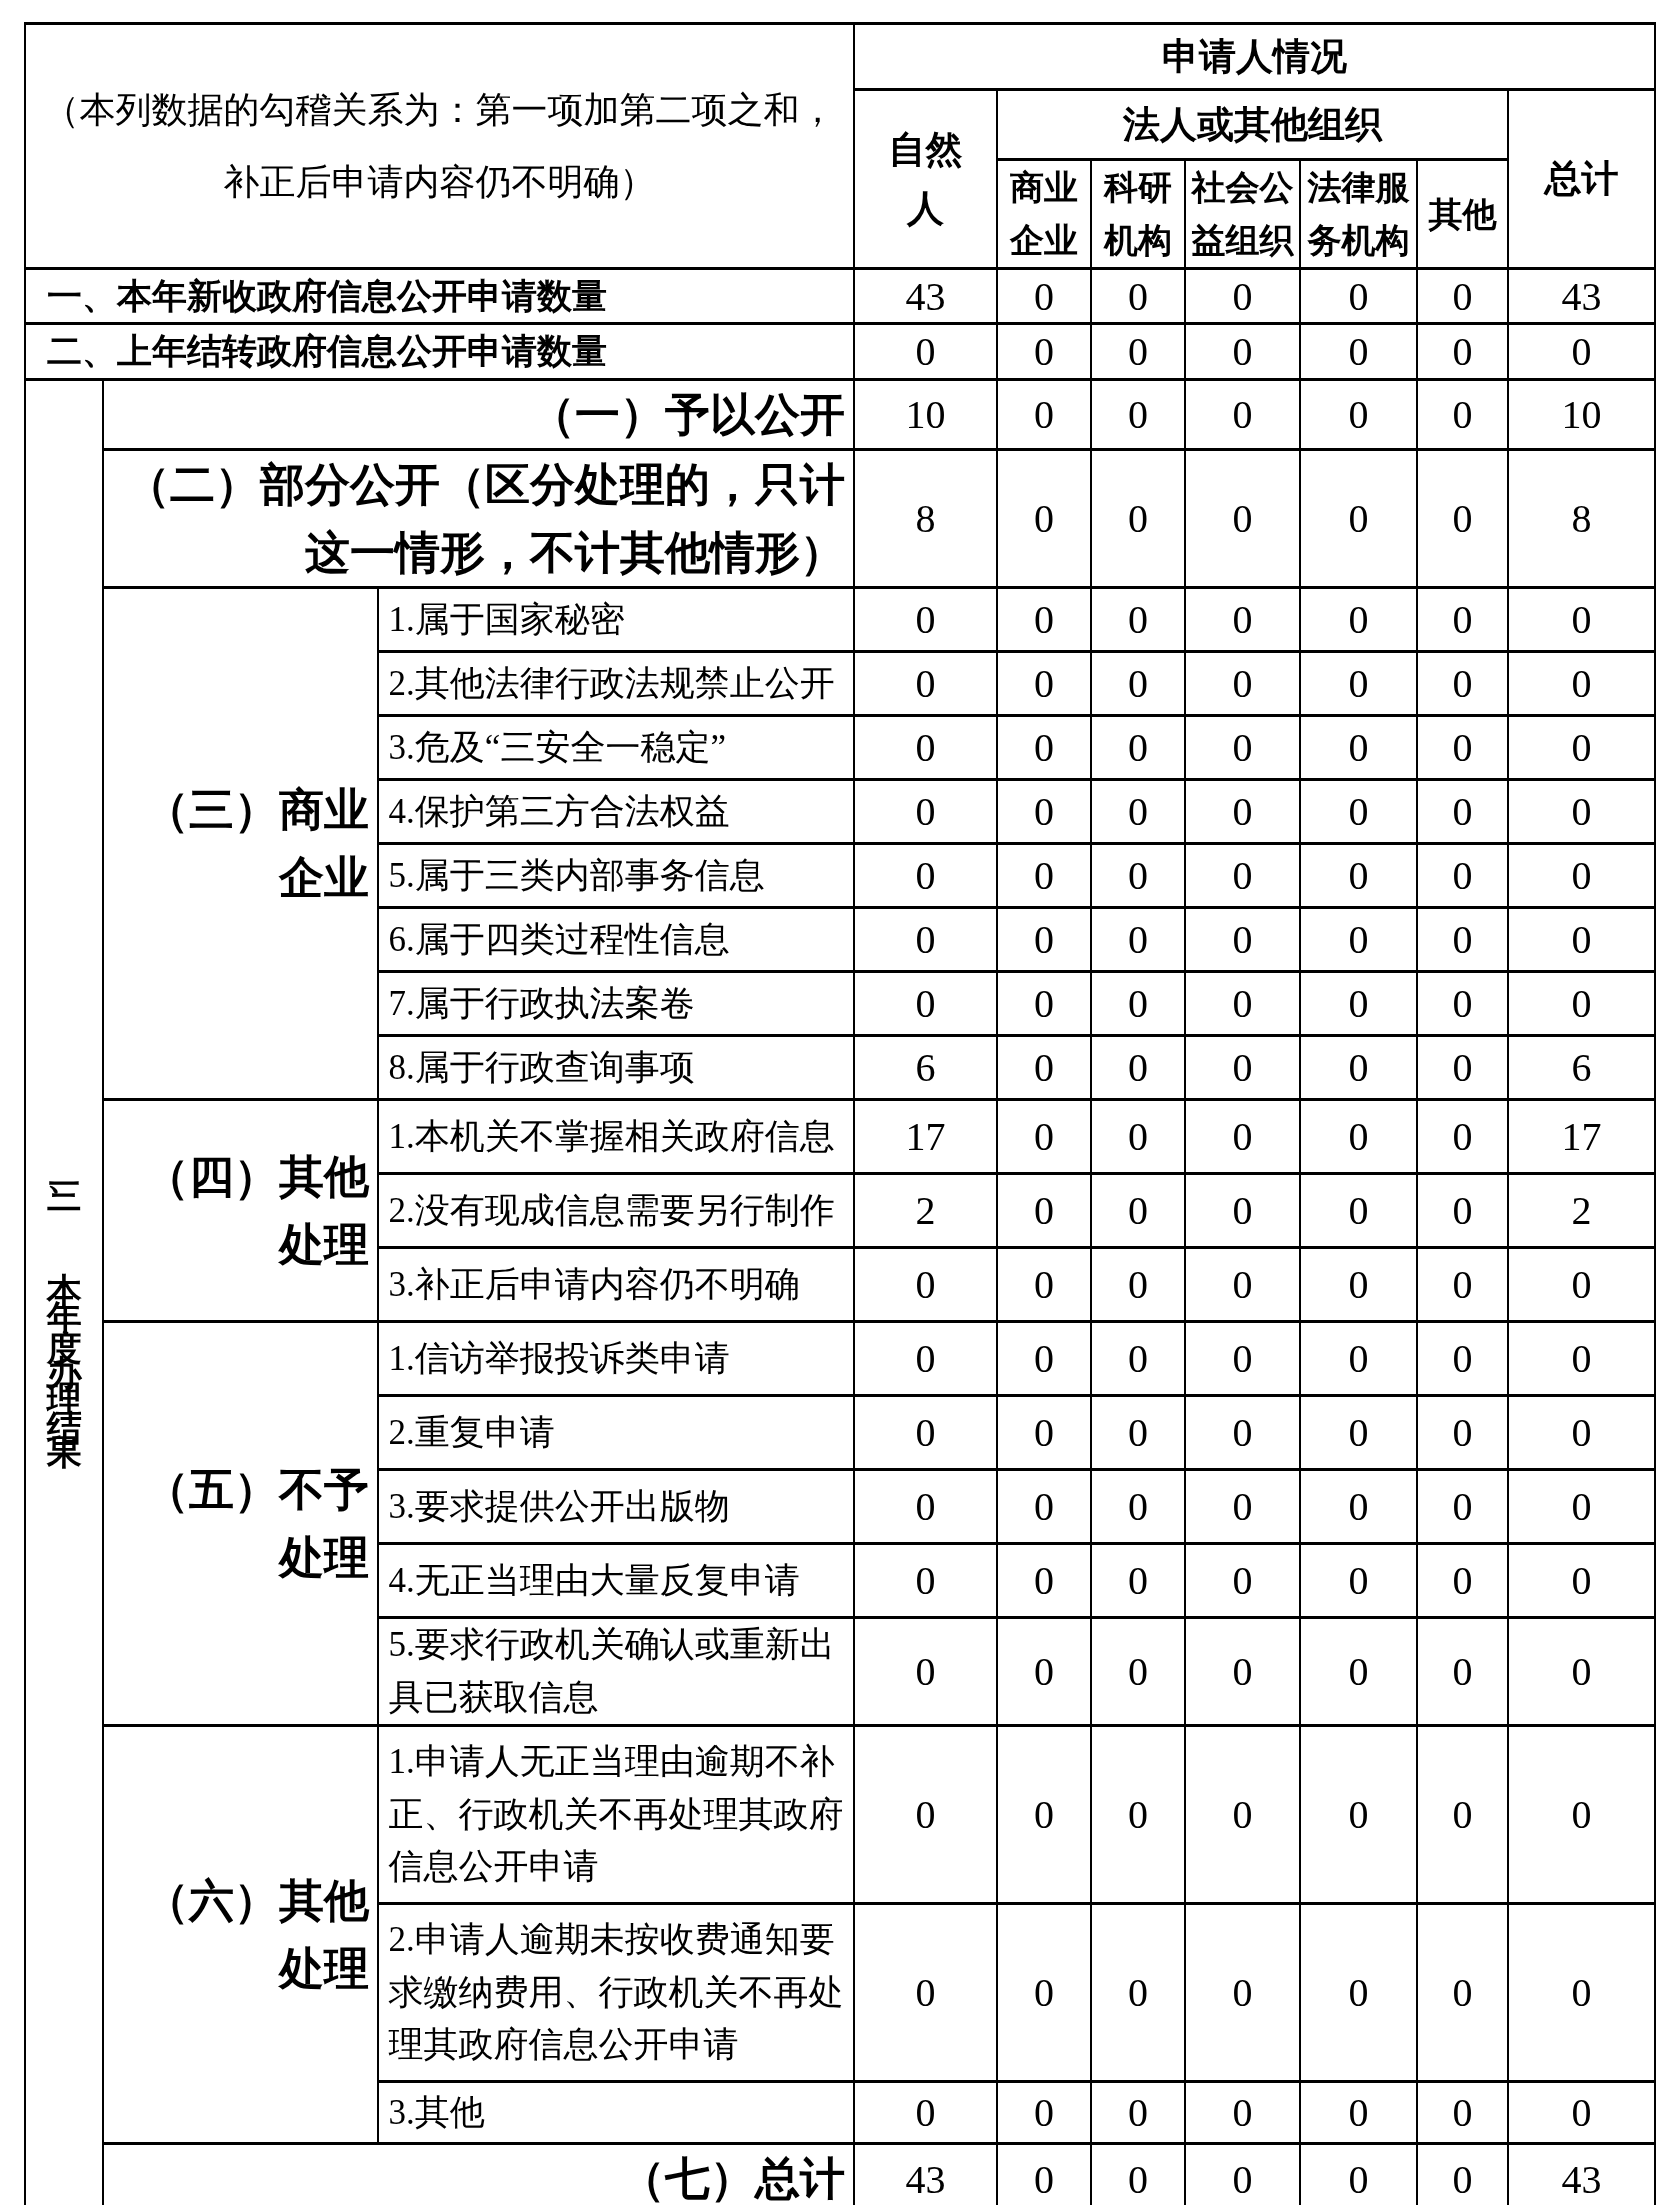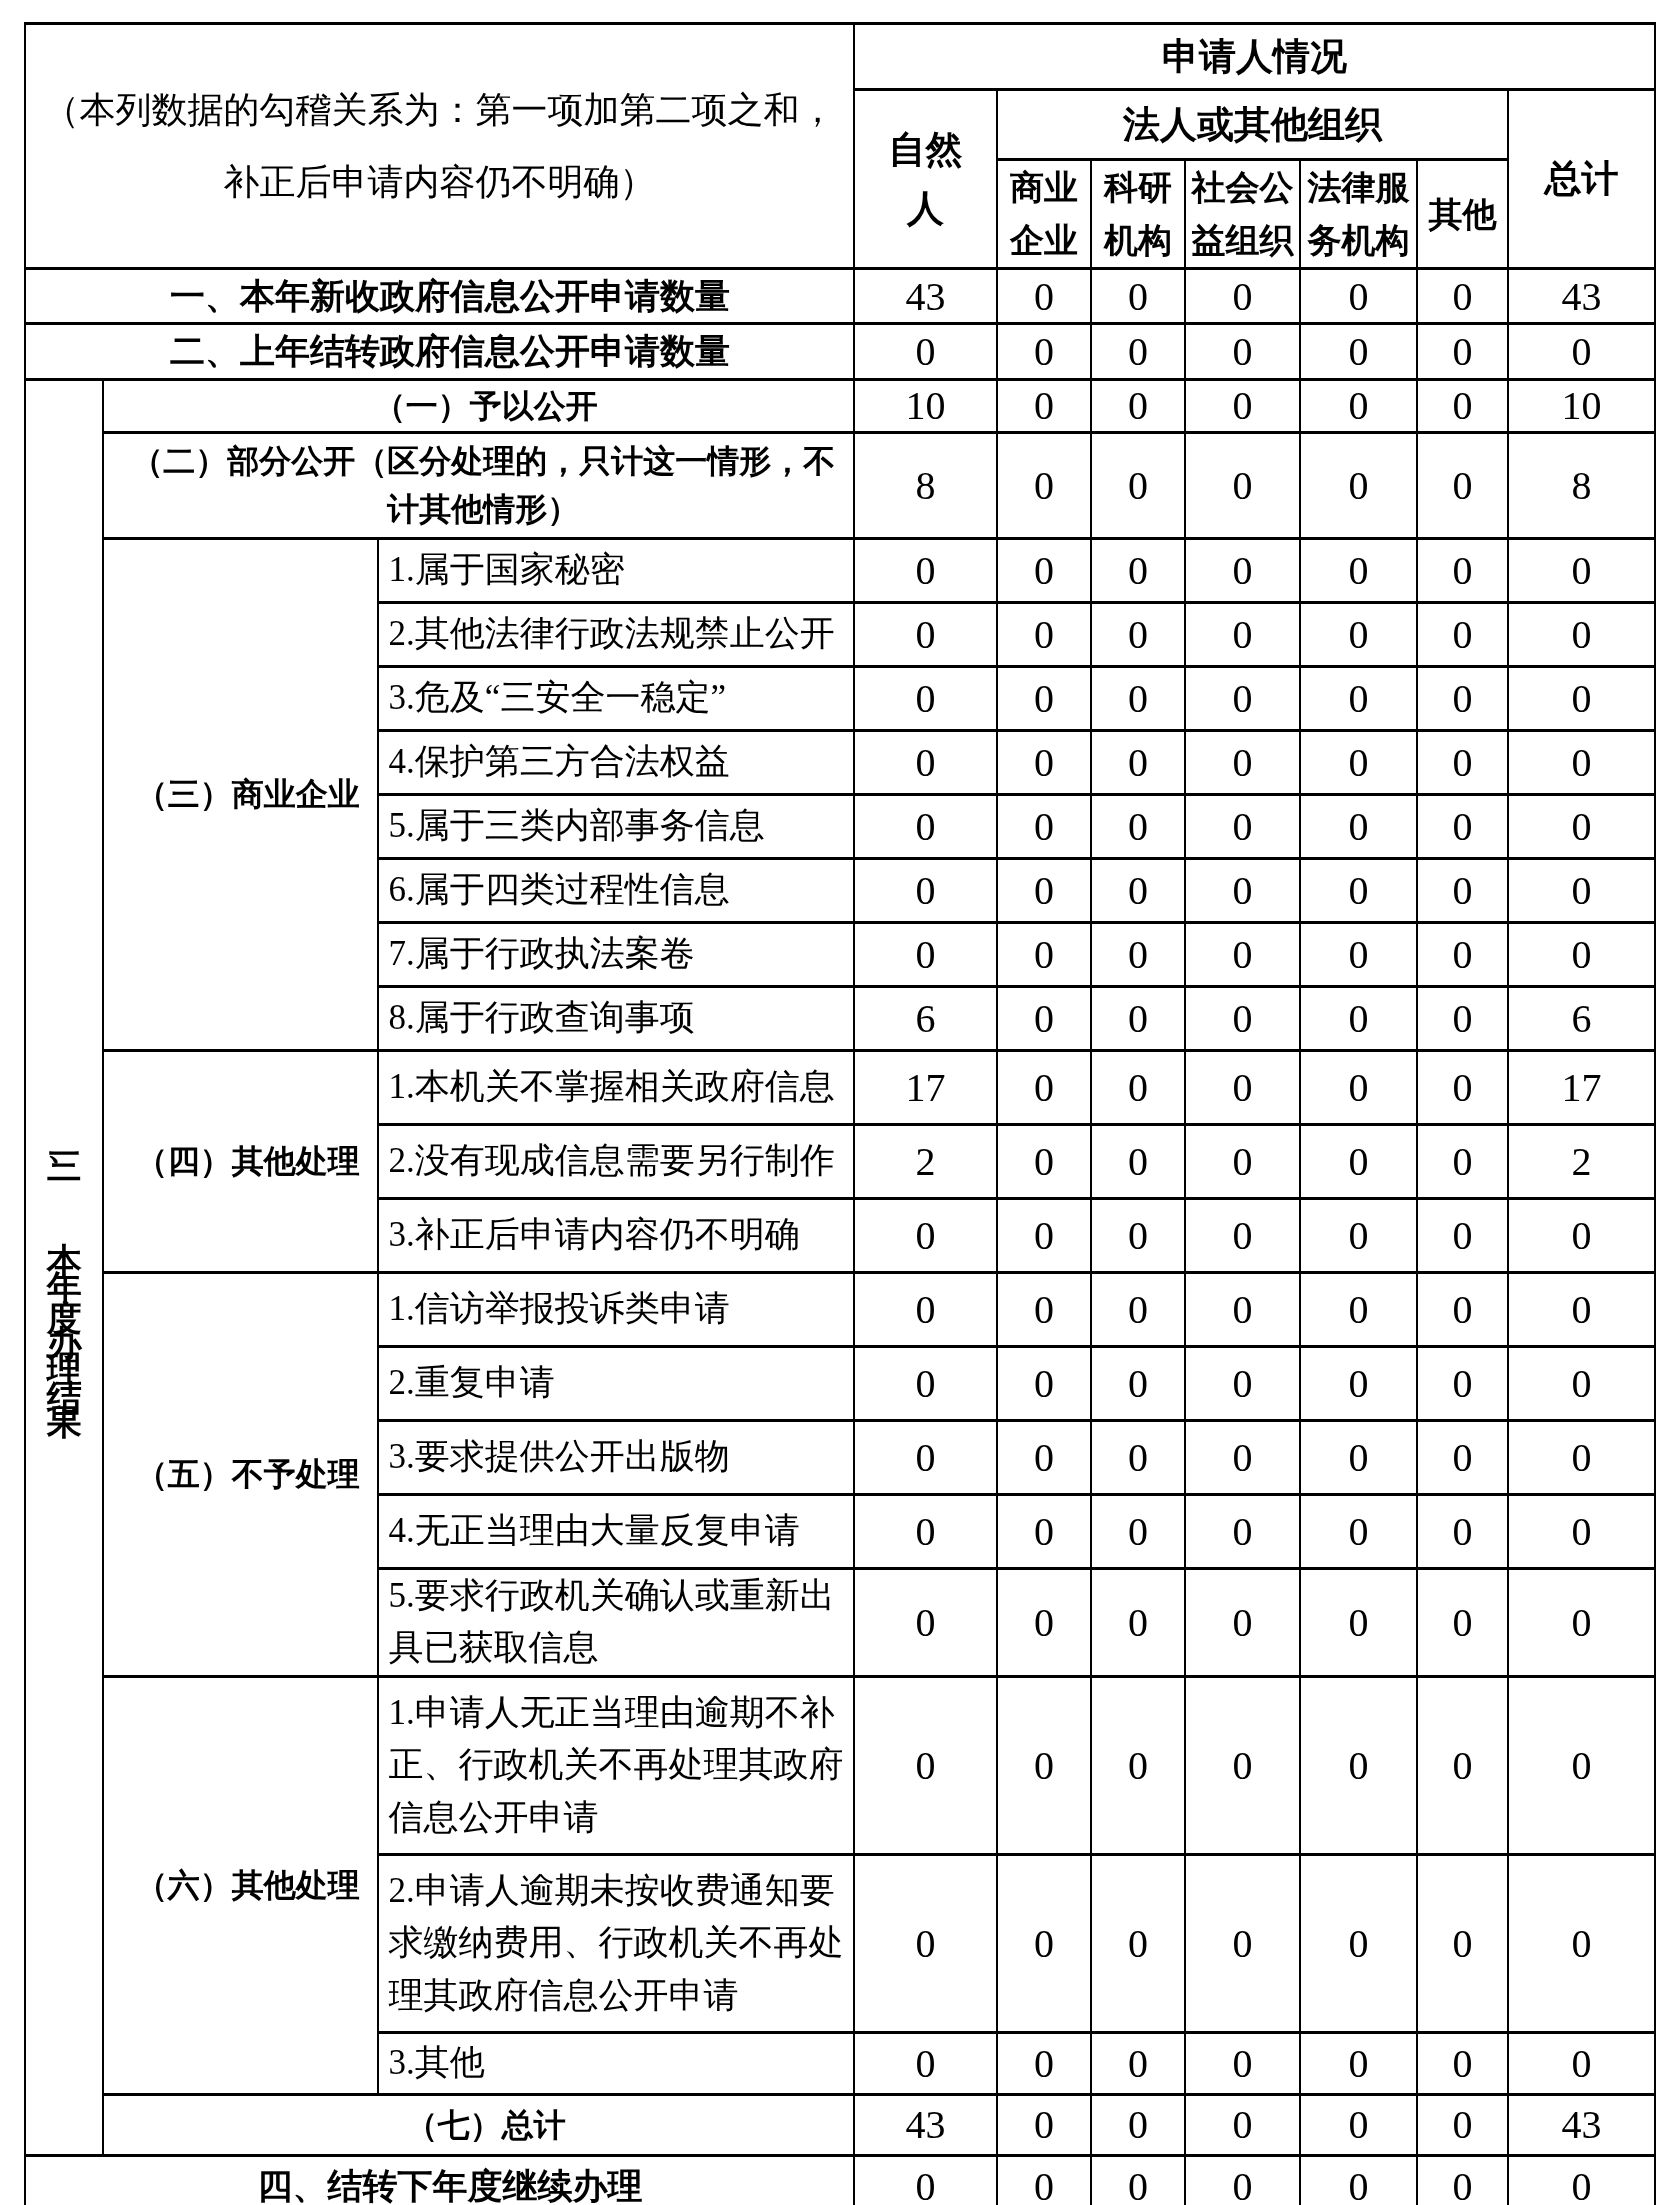--- a/index.html
+++ b/index.html
@@ -57,28 +57,28 @@
   }
   span.np{
     display:inline-block;
     width:80px;
     line-height:1.6;
   }
   
   td.lbl{
     font-weight:700;
     font-size:35px;
-    text-align:center;
+    text-align:left;
     padding-left:21px;
     line-height:1.5;
   }
   td.glbl{
     font-weight:700;
-    font-size:32px;
-    text-align:center;
+    font-size:45px;
+    text-align:right;
     padding-left:22.4px;
     padding-right:8px;
     line-height:1.5;
   }
   
   td.sub{
     font-family:"Liberation Serif", serif;
     font-size:35px;
     text-align:left;
     padding-left:9.6px;

